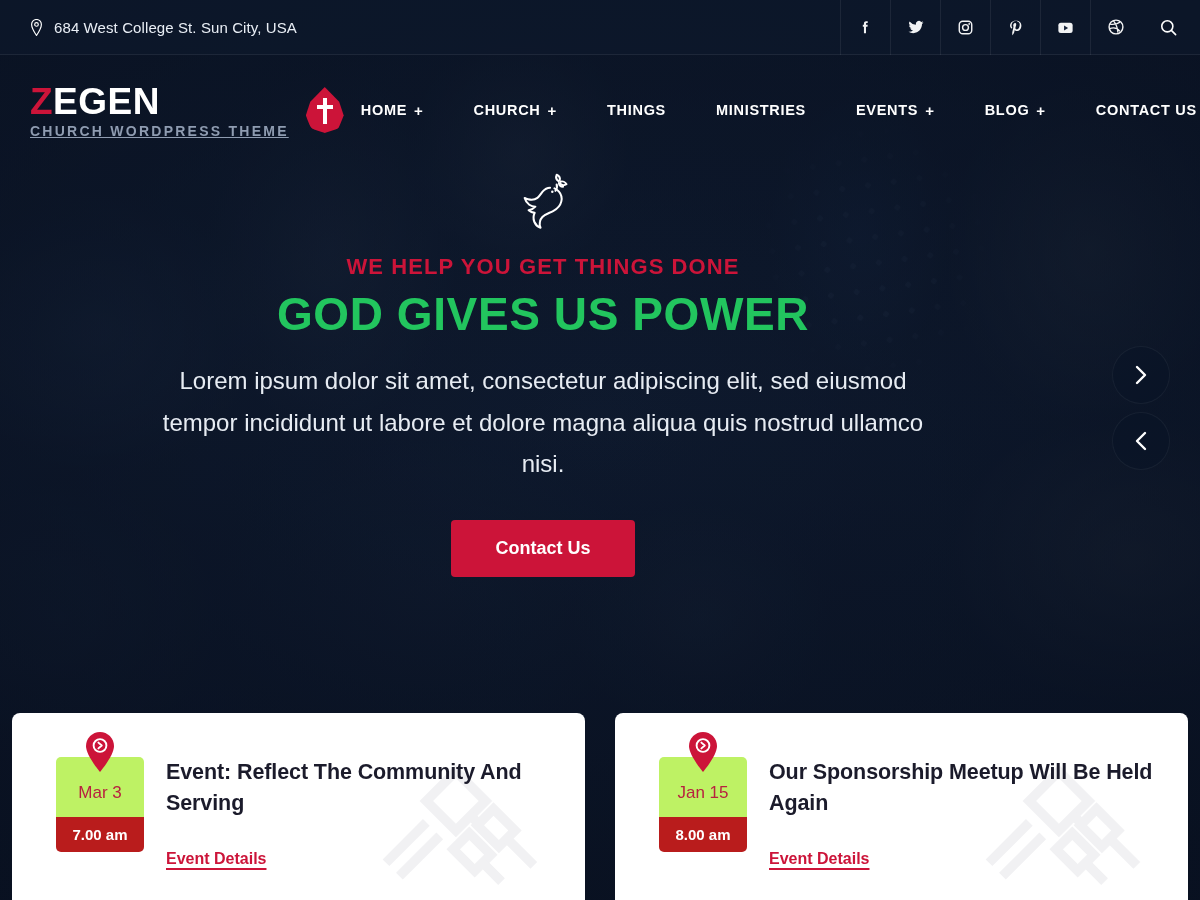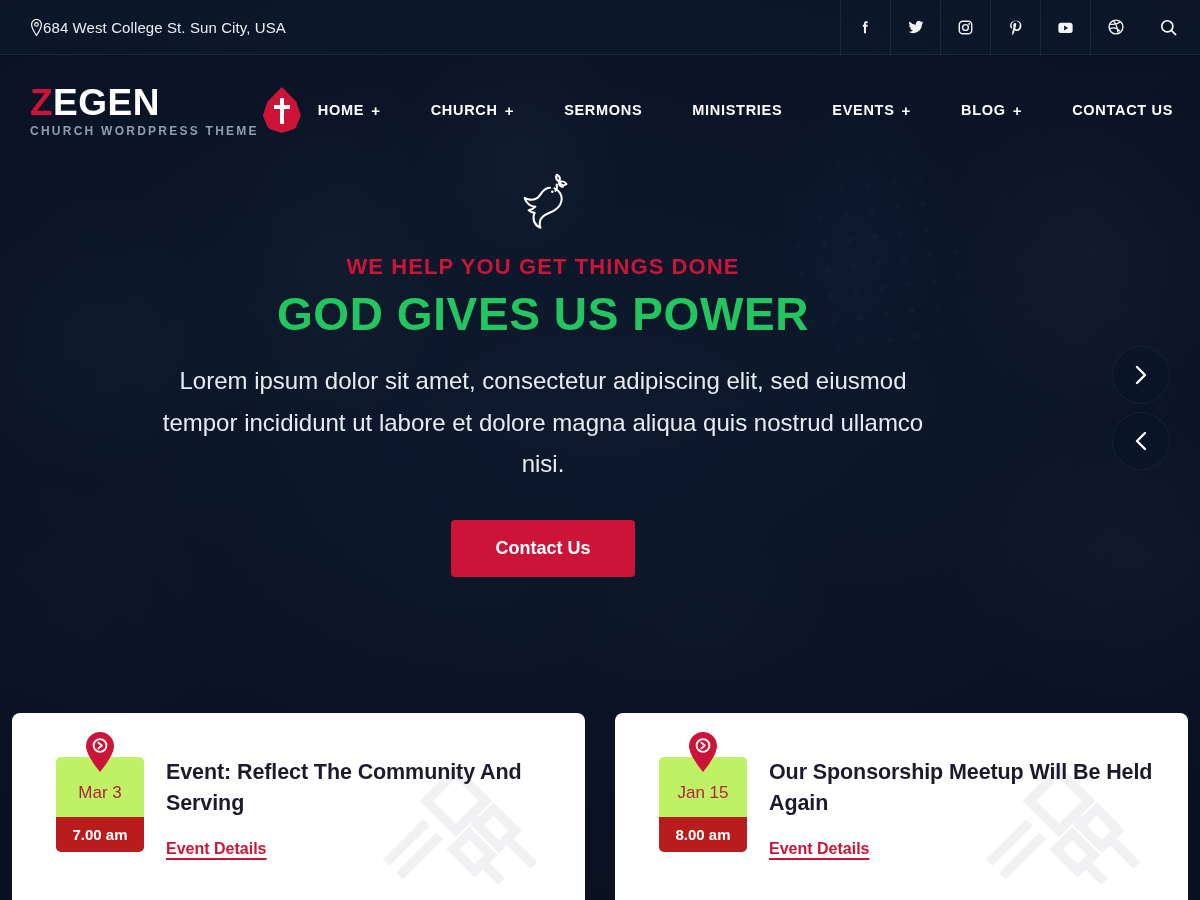--- a/index.html
+++ b/index.html
@@ -37,46 +37,46 @@
   .hero-tint { position:absolute; inset:0; background:linear-gradient(180deg, rgba(12,24,44,.82) 0%, rgba(13,25,45,.72) 45%, rgba(10,20,38,.86) 100%); }
   .hero-vig  { position:absolute; inset:0; background:radial-gradient(ellipse 75% 62% at 50% 46%, rgba(8,16,32,.18) 0%, rgba(8,15,30,.72) 100%); }
 
   
   .topbar {
     position:absolute; left:0; top:0; width:1200px; height:55px; z-index:30;
     display:flex; align-items:center; justify-content:space-between;
     background:rgba(14,25,45,.55);
     border-bottom:1px solid rgba(255,255,255,.07);
   }
-  .address { display:flex; align-items:center; gap:0; padding-left:30px; }
+  .address { display:flex; align-items:center; gap:11px; padding-left:30px; }
   .address .pin { width:13px; height:17px; flex:none; }
   .address .txt { color:#e9eef5; font-size:15px; letter-spacing:.1px; }
   .socials { display:flex; align-items:stretch; height:55px; padding-right:4px; }
   .soc {
     width:50px; height:55px; display:flex; align-items:center; justify-content:center;
     border-left:1px solid rgba(255,255,255,.07); cursor:pointer;
   }
   .soc:last-child { border-right:1px solid rgba(255,255,255,.07); }
   .soc svg { fill:#ffffff; opacity:.95; }
   .searchbtn { width:56px; height:55px; display:flex; align-items:center; justify-content:center; cursor:pointer; }
   .searchbtn svg { stroke:#ffffff; fill:none; stroke-width:2; }
 
   
   .navbar {
     position:absolute; left:0; top:55px; width:1200px; height:110px; z-index:30;
     display:flex; align-items:center; padding:0 30px;
   }
-  .logo { display:flex; align-items:center; gap:4px; width:330px; }
+  .logo { display:flex; align-items:center; gap:17px; width:330px; }
   .logo-text { line-height:1; }
   .logo-word { font-size:37px; font-weight:800; letter-spacing:.5px; }
   .logo-word .z { color:#cc1439; }
   .logo-word .rest { color:#ffffff; }
   .logo-tag {
-    color:#8f9cb1; font-size:12px; font-weight:700; letter-spacing:2.25px;
-    margin-top:4px; white-space:nowrap;
+    color:#8f9cb1; font-size:14px; font-weight:700; letter-spacing:2.25px;
+    margin-top:4px; white-space:nowrap;text-decoration:underline;
   }
   .drop {
     width:38px; height:46px; background:#cc1439; position:relative; flex:none;
     border-radius:50% 50% 50% 50% / 62% 62% 38% 38%;
     clip-path:polygon(50% 0%, 88% 32%, 100% 62%, 86% 90%, 50% 100%, 14% 90%, 0% 62%, 12% 32%);
   }
   .drop .cross { position:absolute; left:50%; top:52%; transform:translate(-50%,-50%); }
   .drop .cross .v { position:absolute; left:-2px; top:-13px; width:4px; height:26px; background:#fff; }
   .drop .cross .h { position:absolute; left:-8px; top:-6px; width:16px; height:4px; background:#fff; }
 
@@ -146,21 +146,21 @@
   .timebox {
     background:#b91c1c; border-radius:0 0 5px 5px; padding:9px 0;
     text-align:center; color:#ffffff; font-size:15px; font-weight:700;
   }
   .ecard-body { padding-left:22px; flex:1; position:relative; z-index:2; }
   .etitle {
     color:#1b1b2b; font-size:21.5px; font-weight:800; line-height:1.42; letter-spacing:-.1px;
     max-width:400px;
   }
   .elink {
-    display:inline-block; margin-top:22px; color:#cc1439; font-size:16px; font-weight:700;
+    display:inline-block; margin-top:32px; color:#cc1439; font-size:16px; font-weight:700;
     text-decoration:underline; text-underline-offset:4px; text-decoration-thickness:1.6px;
     cursor:pointer;
   }
 </style>
 </head>
 <body>
 
 <div class="page">
 
   <div class="hero-bg">
@@ -241,21 +241,21 @@
     <nav class="menu">
       <a class="mitem">
         <span>HOME</span>
         <span class="plus">+</span>
       </a>
       <a class="mitem">
         <span>CHURCH</span>
         <span class="plus">+</span>
       </a>
       <a class="mitem">
-        <span>SERMONS</span>
+        <span>THINGS</span>
       </a>
       <a class="mitem">
         <span>MINISTRIES</span>
       </a>
       <a class="mitem">
         <span>EVENTS</span>
         <span class="plus">+</span>
       </a>
       <a class="mitem">
         <span>BLOG</span>

